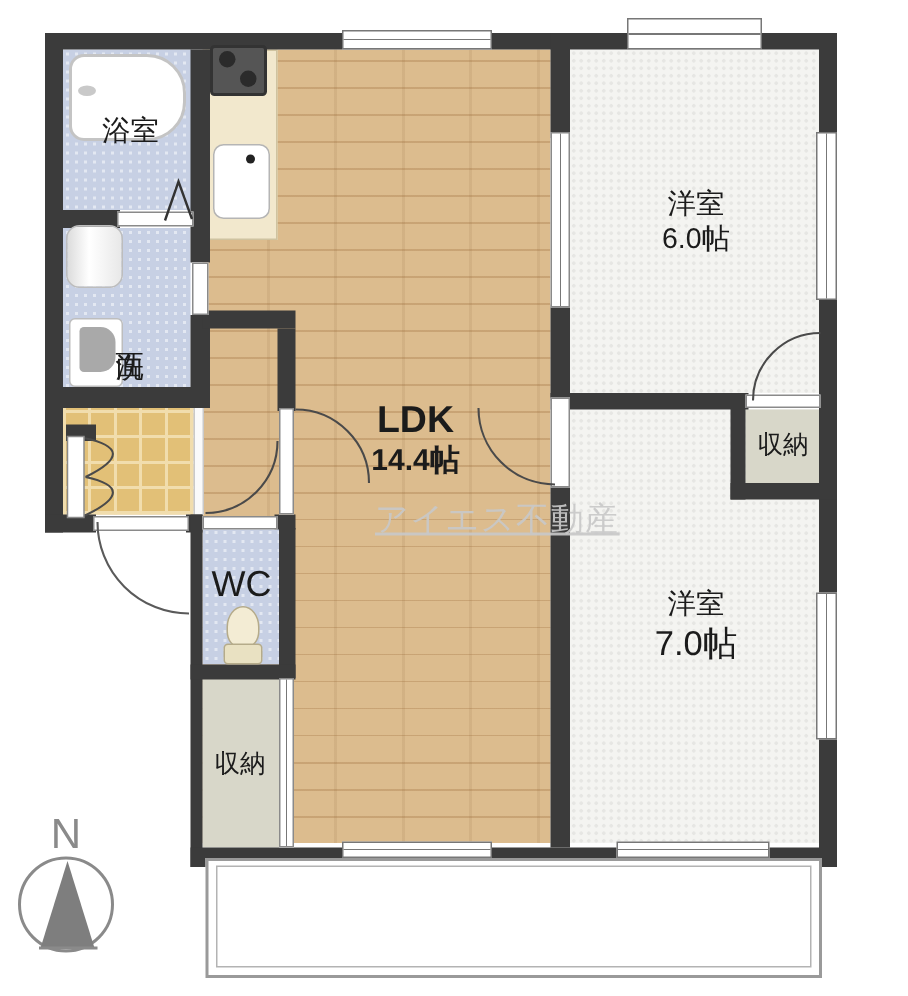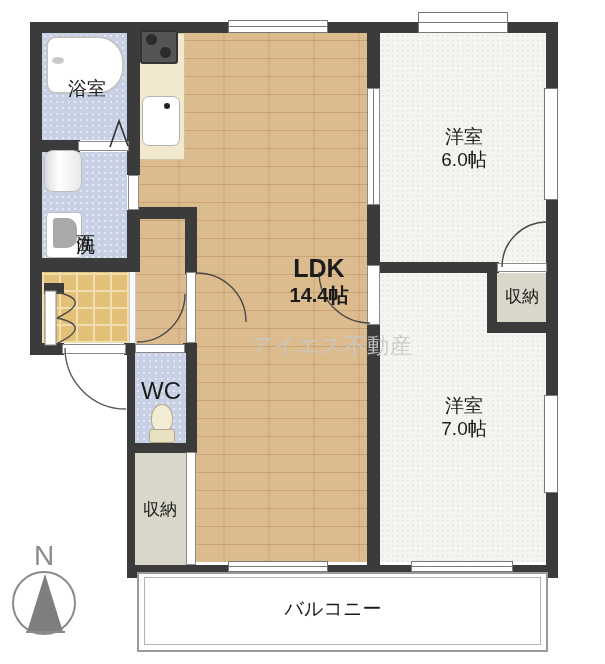--- a/index.html
+++ b/index.html
@@ -33,21 +33,21 @@
   .counter{position:absolute;background:#f2e8cd;border:1px solid #cfc3a0;}
   .door-gap{position:absolute;background:#ffffff;border:1px solid #8a8a8a;box-sizing:border-box;}
   .win{position:absolute;background:#ffffff;border:1px solid #777;box-sizing:border-box;}
   .h-win{background-image:linear-gradient(to bottom, transparent 46%, #777 46%, #777 54%, transparent 54%);}
   .v-win{background-image:linear-gradient(to right, transparent 46%, #777 46%, #777 54%, transparent 54%);}
   .label{position:absolute;transform:translate(-50%,-50%);white-space:nowrap;text-align:center;line-height:1.2;}
   .balcony{position:absolute;left:137px;top:572px;width:411px;height:80px;background:#fff;border:2px solid #9a9a9a;box-sizing:border-box;}
   .balcony-inner{position:absolute;left:5px;top:3px;right:5px;bottom:5px;border:1px solid #b3b3b3;}
   .fixture{position:absolute;box-sizing:border-box;}
   svg.overlay{position:absolute;left:0;top:0;pointer-events:none;}
-  .watermark{position:absolute;left:250px;top:331px;font-size:22px;letter-spacing:1px;color:rgba(200,200,200,0.92);}
+  .watermark{position:absolute;left:250px;top:331px;font-size:22px;letter-spacing:1px;color:rgba(200,200,200,0.92);text-decoration:underline;}
   .compass-circle{position:absolute;left:12px;top:571px;width:64px;height:64px;border:2px solid #8a8a8a;border-radius:50%;background:#fff;box-sizing:border-box;}
   .compass-n{position:absolute;left:44px;top:556px;transform:translate(-50%,-50%);font-size:28px;color:#8a8a8a;}
   .tri{position:absolute;left:27px;top:574px;width:0;height:0;border-left:18px solid transparent;border-right:18px solid transparent;border-bottom:58px solid #7e7e7e;}
   .tri-base{position:absolute;left:26px;top:631px;width:39px;height:2px;background:#8a8a8a;}
 </style>
 </head>
 <body>
 
 <div class="plan">
 
@@ -130,33 +130,32 @@
     <path d="M 110,147 L 119,121 L 128,146" fill="none" stroke="#333" stroke-width="1.6"></path>
     <path d="M 56,292 Q 94,300 57,318 M 57,318 Q 94,326 56,344" fill="none" stroke="#4a4a4a" stroke-width="1.4"></path>
     <rect x="45" y="291" width="11" height="54" fill="#ffffff" stroke="#8a8a8a" stroke-width="1"></rect>
   </svg>
 
   <div class="label" style="left:87px;top:89px;font-size:19px;">浴室</div>
   <div class="label" style="left:85px;top:220px;font-size:19px;writing-mode:vertical-rl;transform:translate(-50%,-50%);">洗面</div>
   <div class="label" style="left:161px;top:391px;font-size:24px;">WC</div>
   <div class="label" style="left:160px;top:510px;font-size:17px;">収納</div>
   <div class="label" style="left:522px;top:297px;font-size:17px;">収納</div>
-  <div class="label" style="left:277px;top:280px;margin-left:42px;">
+  <div class="label" style="left:277px;top:292px;">
     <div style="font-size:25px;font-weight:bold;">LDK</div>
     <div style="font-size:20px;font-weight:bold;">14.4帖</div>
   </div>
   <div class="label" style="left:464px;top:149px;">
     <div style="font-size:19px;">洋室</div>
     <div style="font-size:19px;">6.0帖</div>
   </div>
   <div class="label" style="left:464px;top:418px;">
     <div style="font-size:19px;">洋室</div>
-    <div style="font-size:19px;">7.0帖</div>
+    <div style="font-size:23px;">7.0帖</div>
   </div>
-  <div class="label" style="left:333px;top:609px;font-size:19px;">バルコニー</div>
 
   <div class="watermark">アイエス不動産</div>
 
   <div class="compass-n">N</div>
   <div class="compass-circle"></div>
   <div class="tri"></div>
   <div class="tri-base"></div>
 
 </div>
 

